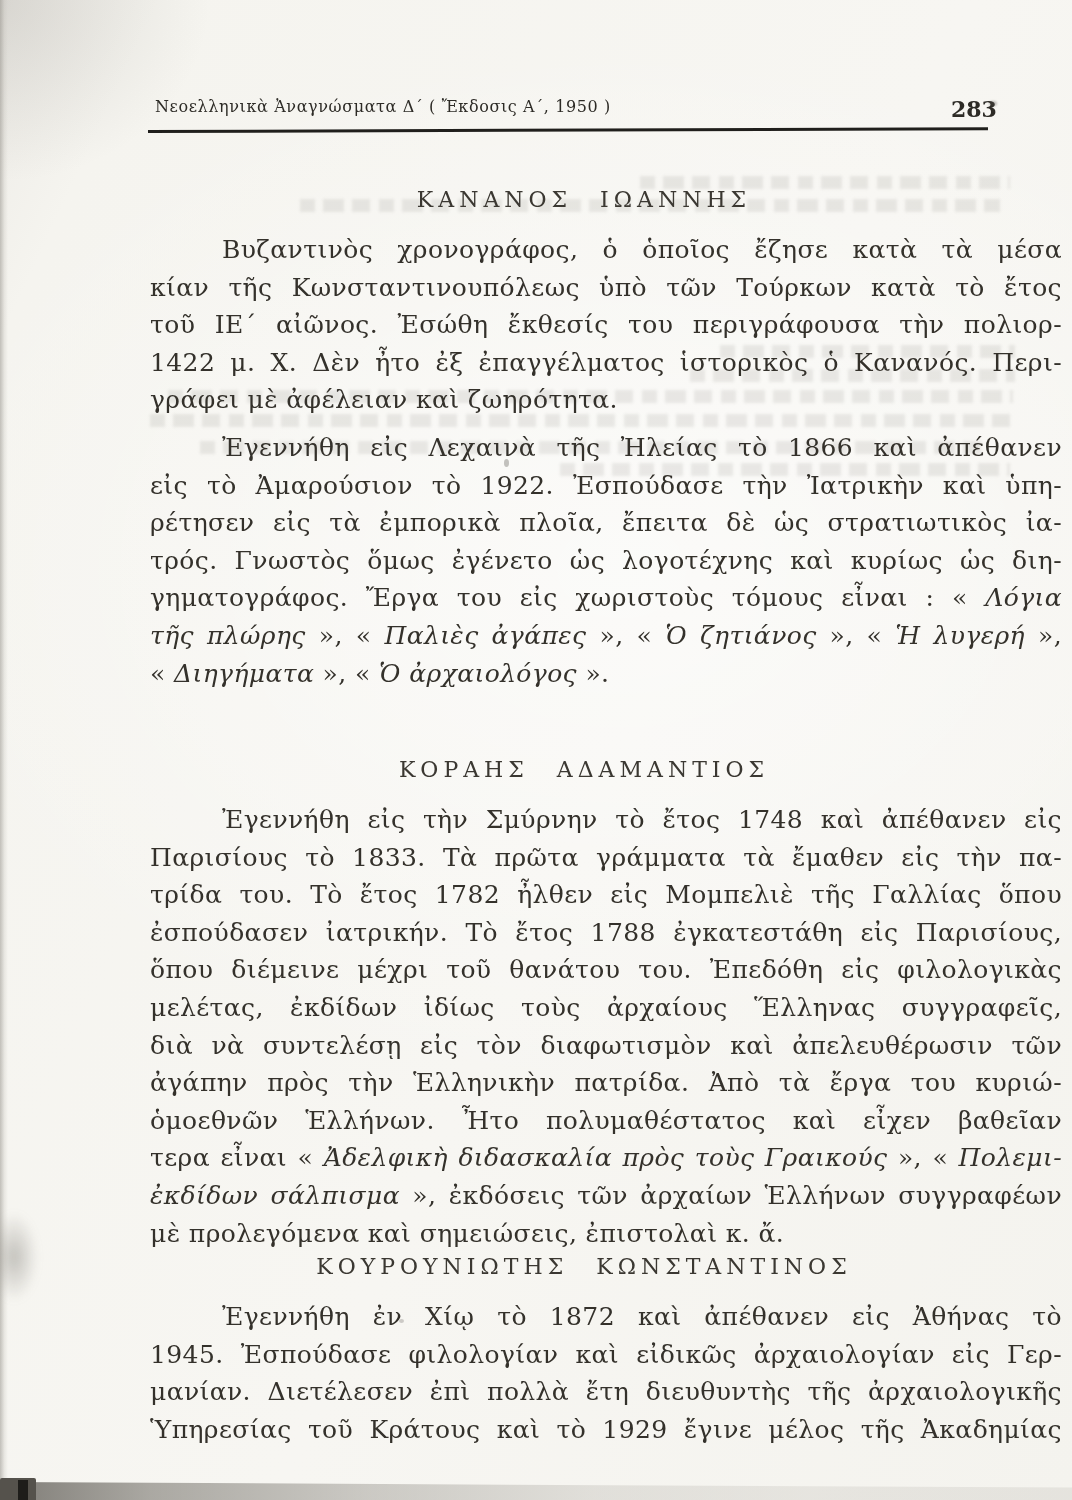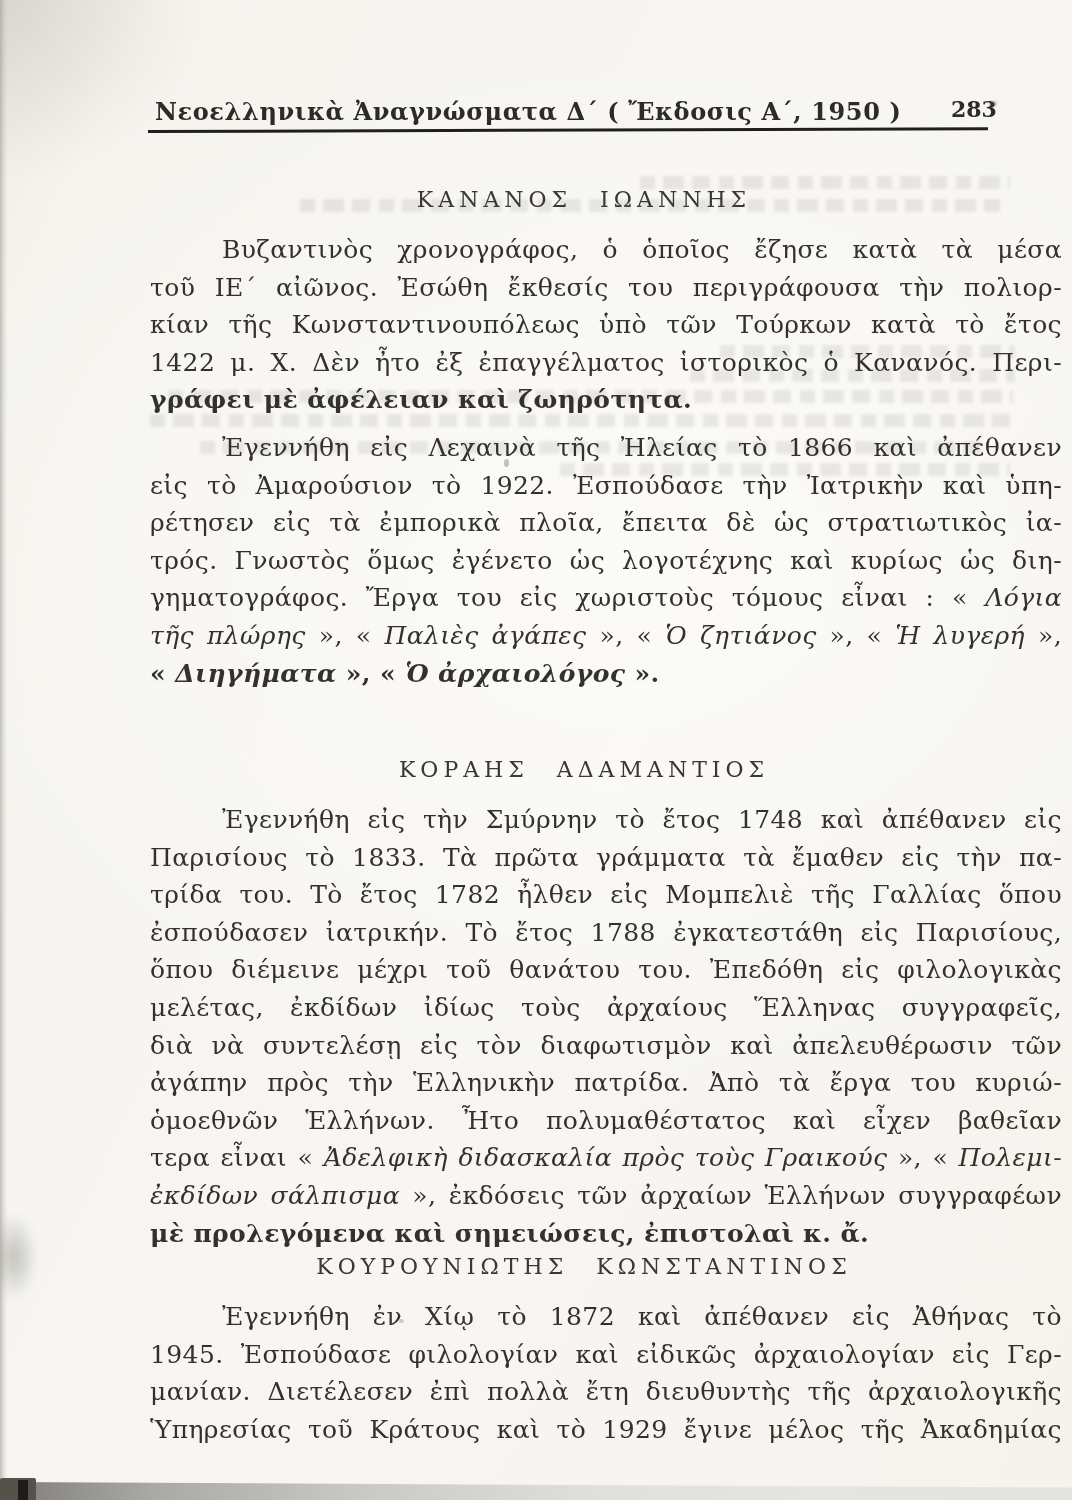--- a/index.html
+++ b/index.html
@@ -5,35 +5,35 @@
   html,body{margin:0;padding:0;background:#e8e7e2;}
   .page{
     position:relative; width:1072px; height:1500px; overflow:hidden;
     background:
       radial-gradient(ellipse 1200px 900px at 58% 38%, rgba(255,255,255,.55) 0%, rgba(255,255,255,0) 60%),
       linear-gradient(115deg, #edebe6 0%, #f5f4ef 9%, #f7f6f2 55%, #f4f3ee 100%);
     font-family:"DejaVu Serif", serif;
     color:#34312b;
   }
   
-  .running-head{position:absolute; left:155px; top:97px; font-size:24px; font-weight:bold; letter-spacing:.6px; white-space:nowrap; color:#2d2b26;}
+  .running-head{position:absolute; left:155px; top:97px; font-size:16px; font-weight:normal; letter-spacing:.6px; white-space:nowrap; color:#2d2b26;}
   .page-num{position:absolute; left:951px; top:96px; font-size:22px; font-weight:bold; color:#2d2b26;}
   .head-rule{position:absolute; left:148px; top:130px; width:840px; height:3px; background:#201f1c; transform:rotate(-0.18deg); transform-origin:left center;}
   
   .sec{position:absolute; left:150px; width:912px;}
   .heading{
     margin:16px; width:836px; text-align:center; font-weight:400; font-size:22px;
     letter-spacing:5px; word-spacing:16px; line-height:30px; color:#3b3832; white-space:nowrap;
   }
   .para{margin-top:7px; width:912px;}
   .line{
     font-size:25px; line-height:37.6px; height:37.6px; letter-spacing:.4px;
     text-align:justify; text-align-last:justify; overflow:visible; white-space:nowrap;
   }
-  .line.last{text-align-last:left;font-weight:bold;}
+  .line.last{text-align-last:left;}
   .line.indent{padding-left:72px;}
   .line i{font-style:italic;}
   
   .edge-left{position:absolute; left:0; top:0; width:8px; height:1500px;
     background:linear-gradient(to right, rgba(150,147,140,.55), rgba(190,187,180,.25) 55%, rgba(190,187,180,0));}
   .corner-tl{position:absolute; left:0; top:0; width:300px; height:260px;
     background:radial-gradient(ellipse 300px 260px at 0 0, rgba(140,137,130,.22), rgba(140,137,130,0) 70%);}
   .smudge-left{position:absolute; left:-10px; top:1212px; width:48px; height:90px; border-radius:50%;
     background:radial-gradient(ellipse at center, rgba(110,107,100,.38), rgba(110,107,100,0) 70%); filter:blur(4px);}
   .bottom-band{position:absolute; left:0; top:1482px; width:1080px; height:20px; transform:rotate(0.3deg); transform-origin:left top;
@@ -65,22 +65,22 @@
   <div class="running-head">Νεοελληνικὰ Ἀναγνώσματα Δ΄ ( Ἔκδοσις Α΄, 1950 )</div>
   <div class="page-num">283</div>
   <div class="head-rule"></div>
   <div class="speck" style="left:989px; top:101px; width:8px; height:5px; opacity:.55; filter:blur(1px);"></div>
 
   <div id="sections">
       <section class="sec" style="top: 169px;">
         <h2 class="heading">ΚΑΝΑΝΟΣ ΙΩΑΝΝΗΣ</h2>
         <div class="para">
           <div class="line indent"><span>Βυζαντινὸς χρονογράφος, ὁ ὁποῖος ἔζησε κατὰ τὰ μέσα</span></div>
+          <div class="line"><span>κίαν τῆς Κωνσταντινουπόλεως ὑπὸ τῶν Τούρκων κατὰ τὸ ἔτος</span></div>
           <div class="line"><span>τοῦ ΙΕ΄ αἰῶνος. Ἐσώθη ἔκθεσίς του περιγράφουσα τὴν πολιορ-</span></div>
-          <div class="line"><span>κίαν τῆς Κωνσταντινουπόλεως ὑπὸ τῶν Τούρκων κατὰ τὸ ἔτος</span></div>
           <div class="line"><span>1422 μ. Χ. Δὲν ἦτο ἐξ ἐπαγγέλματος ἱστορικὸς ὁ Κανανός. Περι-</span></div>
           <div class="line last"><span>γράφει μὲ ἀφέλειαν καὶ ζωηρότητα.</span></div>
         </div>
       </section>
       <section class="sec" style="top: 422px;">
         <div class="para">
           <div class="line indent"><span>Ἐγεννήθη εἰς Λεχαινὰ τῆς Ἠλείας τὸ 1866 καὶ ἀπέθανεν</span></div>
           <div class="line"><span>εἰς τὸ Ἀμαρούσιον τὸ 1922. Ἐσπούδασε τὴν Ἰατρικὴν καὶ ὑπη-</span></div>
           <div class="line"><span>ρέτησεν εἰς τὰ ἐμπορικὰ πλοῖα, ἔπειτα δὲ ὡς στρατιωτικὸς ἰα-</span></div>
           <div class="line"><span>τρός. Γνωστὸς ὅμως ἐγένετο ὡς λογοτέχνης καὶ κυρίως ὡς διη-</span></div>

